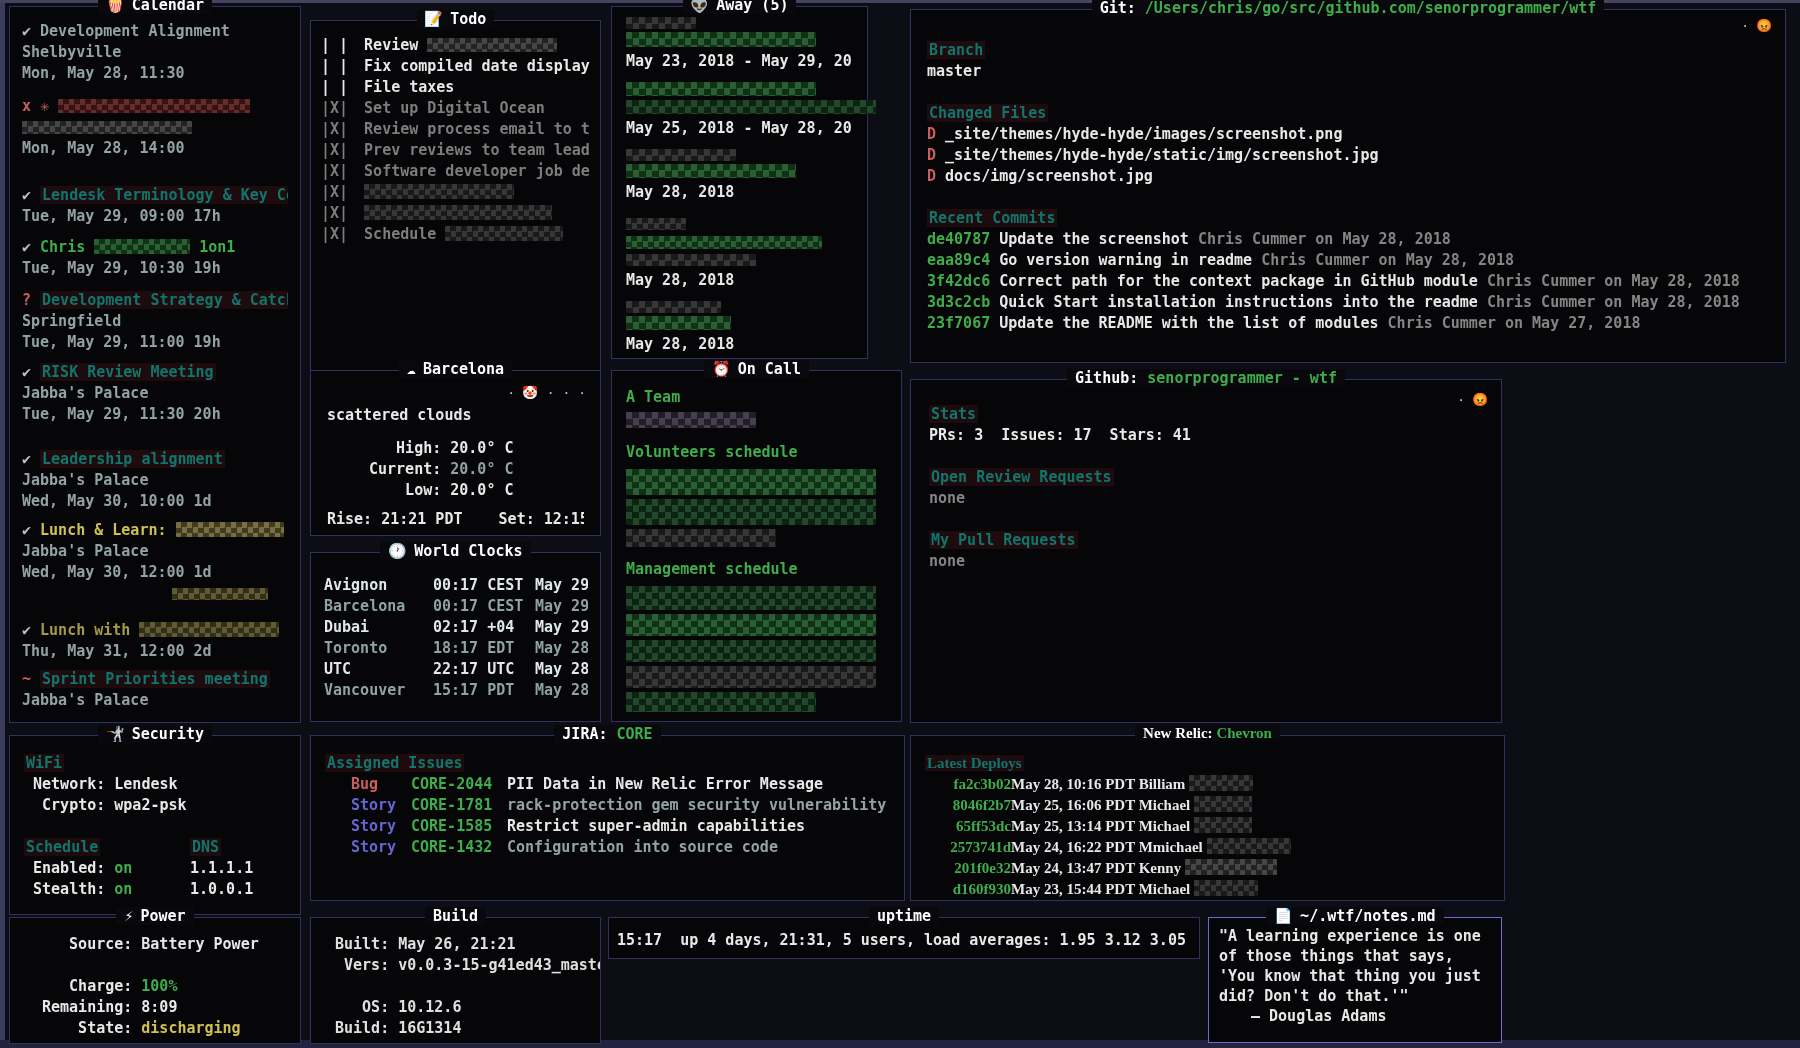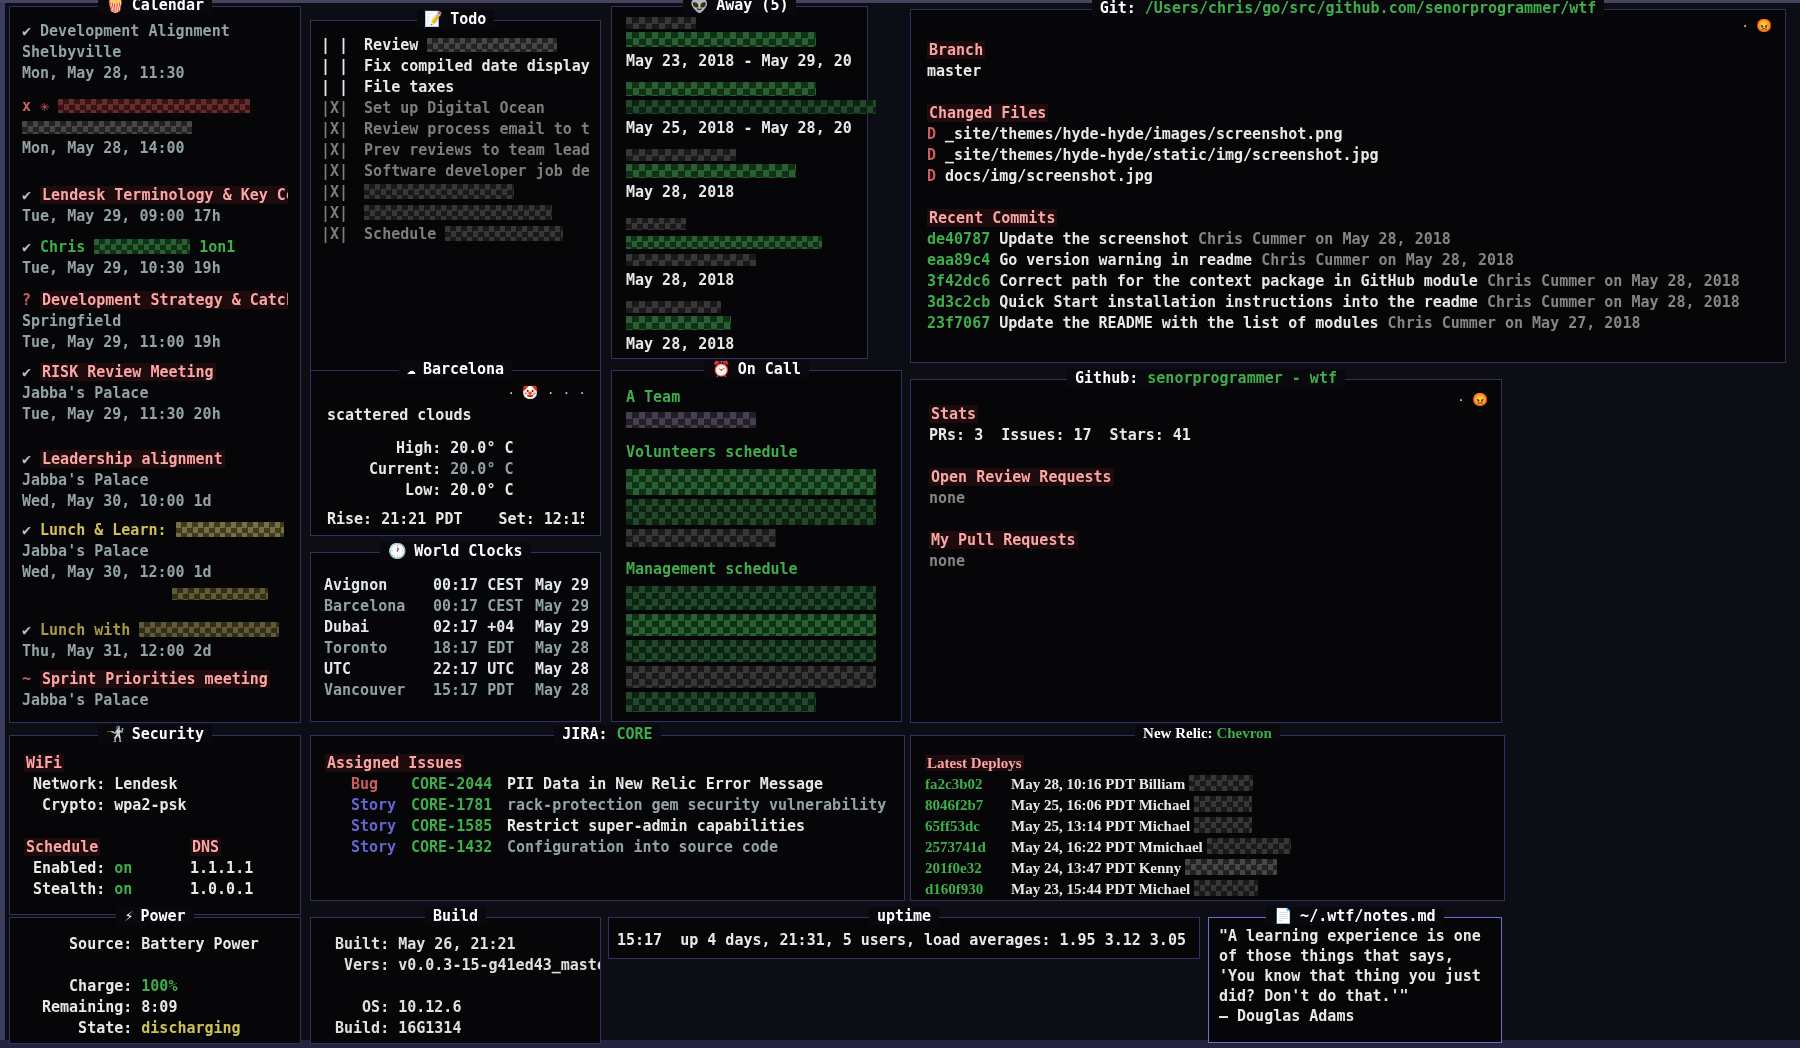--- a/index.html
+++ b/index.html
@@ -20,21 +20,21 @@
   .pager{position:absolute;font-size:13px;color:#cccccc;z-index:2;white-space:pre;}
   .row{font-size:15px;line-height:21px;white-space:pre;font-weight:bold;overflow:hidden;}
   .dim{color:#93a3a3;}
   .gray{color:#858585;}
   .white{color:#e8e8e8;}
   .green{color:#3fae4a;}
   .yellow{color:#cfc054;}
   .yellow2{color:#a89a45;}
   .blue{color:#6565d2;}
   .red{color:#cb5e5e;}
-  .rhead{color:#fca5a5;background:rgba(150,40,40,.16);padding:0 2px;}
+  .rhead{color:#0f766e;background:rgba(150,40,40,.16);padding:0 2px;}
   .mark{color:#b9bfbf;}
   .rd{display:inline-block;vertical-align:-2px;border-radius:1px;
       background-image:repeating-conic-gradient(rgba(0,0,0,.42) 0% 25%, rgba(255,255,255,.06) 0% 50%);
       background-size:11px 11px;}
   .blk{display:block;border-radius:1px;
       background-image:repeating-conic-gradient(rgba(0,0,0,.42) 0% 25%, rgba(255,255,255,.06) 0% 50%);
       background-size:13px 13px;}
   .rd-g,.blk-g{background-color:#1c5526;}
   .rd-gd,.blk-gd{background-color:#153c1d;}
   .rd-r{background-color:#5d2020;}
@@ -49,21 +49,21 @@
   .todo-done{color:#7d7d7d;}
   
   .city{display:inline-block;width:109px;}
   .time{display:inline-block;width:102px;}
   .crow-a{color:#e2e8e8;}
   .crow-b{color:#8fa3a3;}
   
   .jtype{display:inline-block;width:60px;padding-left:26px;}
   .jkey{display:inline-block;width:96px;}
   
-  .nrid{display:inline-block;width:86px;}
+  .nrid{display:inline-block;width:86px;text-align:right;}
   
   .scell{display:inline-block;width:166px;white-space:pre;}
   
   .plabel{margin-right:9px;}
   .blabel{color:#e0e0e0;}
 </style>
 </head>
 <body>
 
 <div class="edge-left"></div>
@@ -313,15 +313,15 @@
   <div class="ptitle"><span class="tbg"><span>uptime</span></span></div>
   <div class="content" style="padding:12px 0 0 8px;">
     <div class="row">15:17  up 4 days, 21:31, 5 users, load averages: 1.95 3.12 3.05</div>
   </div>
 </div>
 
 <div class="panel focus" style="left:1208px;top:917px;width:294px;height:126px;">
   <div class="ptitle"><span class="tbg"><span class="emj">📄</span><span>~/.wtf/notes.md</span></span></div>
   <div class="content" style="padding:8px 8px 0 10px;">
     <div class="row" style="white-space:normal;line-height:20px;">"A learning experience is one of those things that says, 'You know that thing you just did? Don't do that.'"</div>
-    <div class="row" style="line-height:20px;">– Douglas Adams</div>
+    <div class="row" style="line-height:20px;margin-left:32px;">– Douglas Adams</div>
   </div>
 </div>
 
 </body></html>

